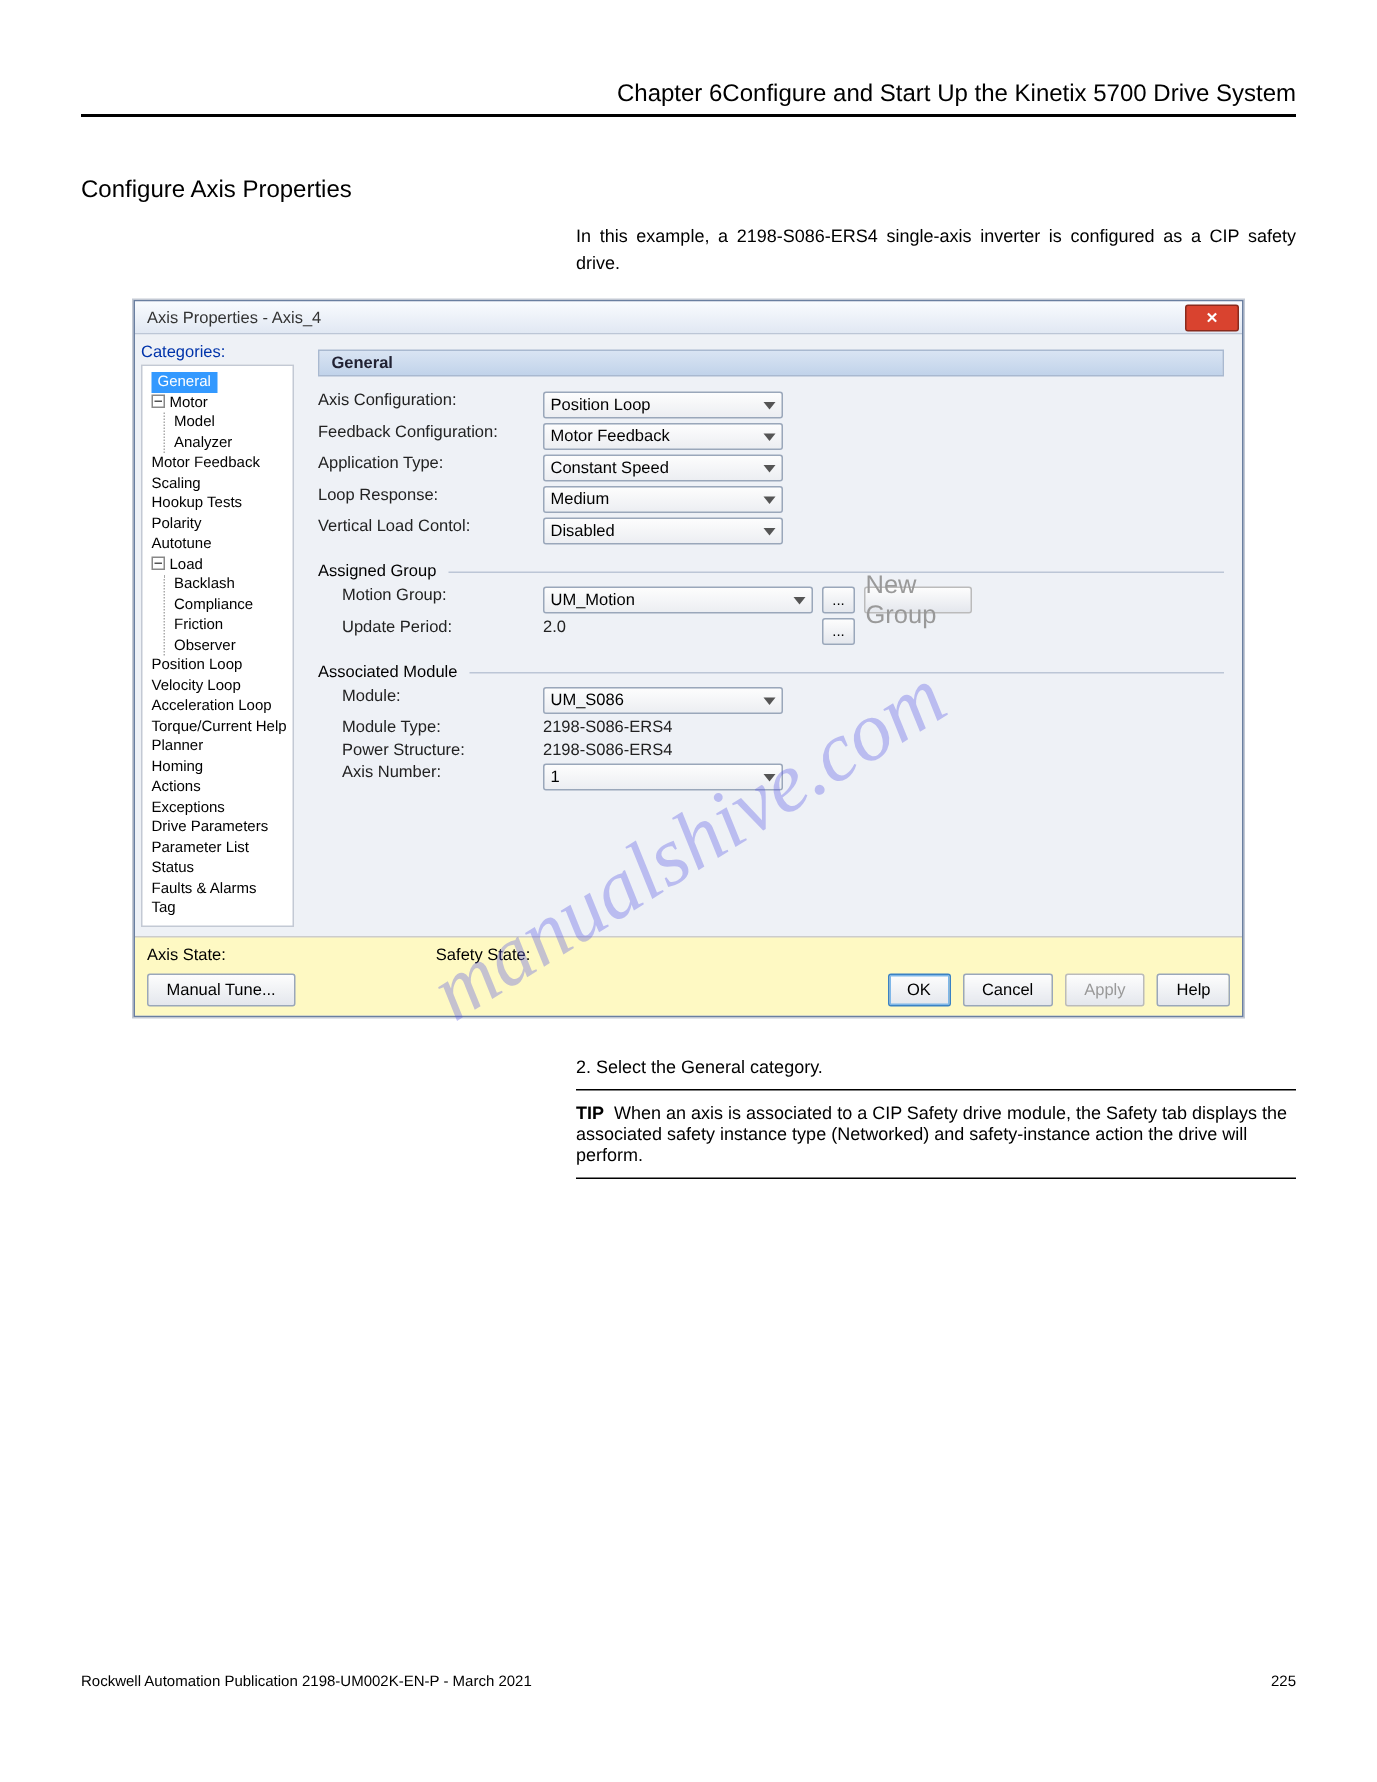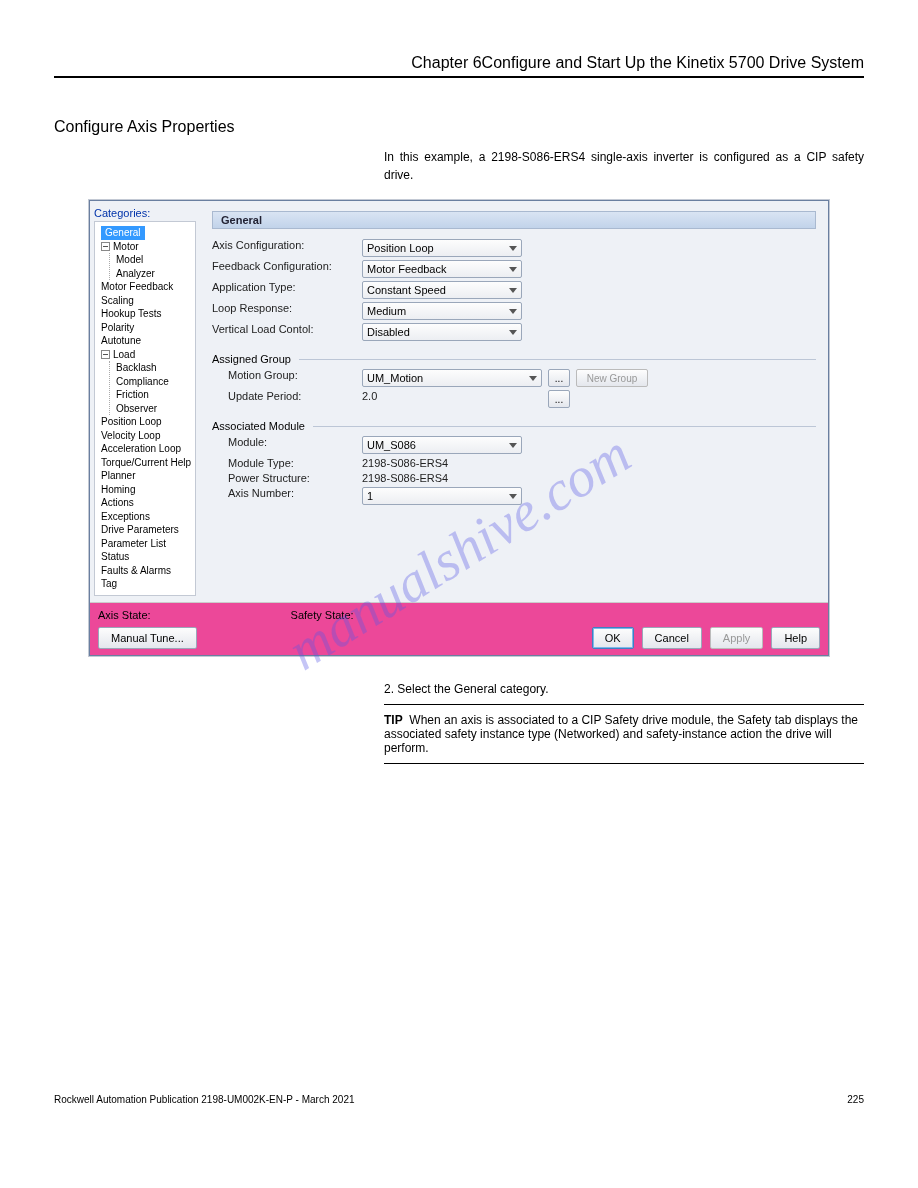--- a/index.html
+++ b/index.html
@@ -25,25 +25,25 @@
 .tree .minus{display:inline-block;width:9px;height:9px;border:1px solid #888;background:#fff;margin-right:3px;position:relative;vertical-align:middle}
 .tree .minus::after{content:"";position:absolute;left:1px;right:1px;top:3px;border-top:1px solid #555}
 .main-panel{flex:1;padding:10px 12px 6px 12px}
 .panel-title{background:linear-gradient(#d9e4f3,#c1d3ea);border:1px solid #a9b9d0;padding:2px 8px;font-weight:bold;color:#223;font-size:11px;margin-bottom:10px}
 .form-row{display:flex;margin:3px 0}
 .form-row .lbl{width:150px;color:#222}
 .form-row .lbl.indent{padding-left:16px}
 .sel-box{background:linear-gradient(#fdfdfd,#eceef2);border:1px solid #9aa7ba;border-radius:2px;height:18px;width:160px;display:flex;align-items:center;justify-content:space-between;padding:0 4px;font-size:11px}
 .sel-box .chev{width:0;height:0;border-left:4px solid transparent;border-right:4px solid transparent;border-top:5px solid #555}
 .small-btn{width:22px;height:18px;background:linear-gradient(#fdfdfd,#e4e7ed);border:1px solid #9aa7ba;border-radius:2px;margin-left:6px;display:flex;align-items:center;justify-content:center;font-size:10px}
-.new-group{width:72px;height:18px;background:linear-gradient(#fdfdfd,#e4e7ed);border:1px solid #bbb;border-radius:2px;margin-left:6px;color:#999;font-size:10px;display:flex;align-items:center;justify-content:center}
+.new-group{width:72px;height:18px;background:linear-gradient(#fdfdfd,#e4e7ed);border:1px solid #bbb;border-radius:2px;margin-left:6px;color:#999;font-size:17px;display:flex;align-items:center;justify-content:center}
 .section-head{font-weight:normal;margin:12px 0 4px 0;display:flex;align-items:center}
 .section-head .line{flex:1;border-top:1px solid #bcc6d6;margin-left:8px}
 .static-val{font-size:11px;color:#222}
-.dlg-footer{background:#ec4899;border-top:1px solid #ccc;padding:6px 8px}
+.dlg-footer{background:#fef9c3;border-top:1px solid #ccc;padding:6px 8px}
 .state-row{display:flex;gap:140px;font-size:11px;margin-bottom:6px}
 .btn-row{display:flex;justify-content:space-between;align-items:center}
 .std-btn{height:22px;padding:0 12px;background:linear-gradient(#fdfdfd,#e4e7ed);border:1px solid #9aa7ba;border-radius:2px;font-size:11px;display:flex;align-items:center}
 .std-btn.primary{border:1px solid #3b82c4;box-shadow:0 0 0 1px #7fb7e8 inset}
 .std-btn.disabled{color:#999;border-color:#bbb}
 .btn-group{display:flex;gap:8px}
 .tip-box{max-width:480px;margin-left:auto;font-size:12px}
 .tip-label{font-weight:bold;text-transform:uppercase}
 .tip-hr{border-top:1px solid #000;margin:4px 0 8px 0}
 .footer{display:flex;justify-content:space-between;font-size:10px;margin-top:320px;padding-top:10px}
@@ -58,20 +58,26 @@
     <span>Chapter 6</span>
     <span>Configure and Start Up the Kinetix 5700 Drive System</span>
   </div>
   <hr class="hr">
 
   <div class="page-body">
     <h2 class="section-title">Configure Axis Properties</h2>
     <p class="body-text">In this example, a 2198-S086-ERS4 single-axis inverter is configured as a CIP safety drive.</p>
 
     <div class="dialog">
+      <div class="title-bar">
+        <span class="title-text">Axis Properties - Axis_4</span>
+        <div class="close-btn">
+            <span>✕</span>
+          </div>
+      </div>
       <div class="dlg-body">
         <div class="sidebar">
           <div class="sidebar-label">Categories:</div>
           <div class="tree">
             <ul style="margin-left:0;border:none;padding-left:0">
               <li><span class="sel">General</span></li>
               <li><span class="minus"></span><span>Motor</span>
                 <ul>
                   <li>Model</li>
                   <li>Analyzer</li>

